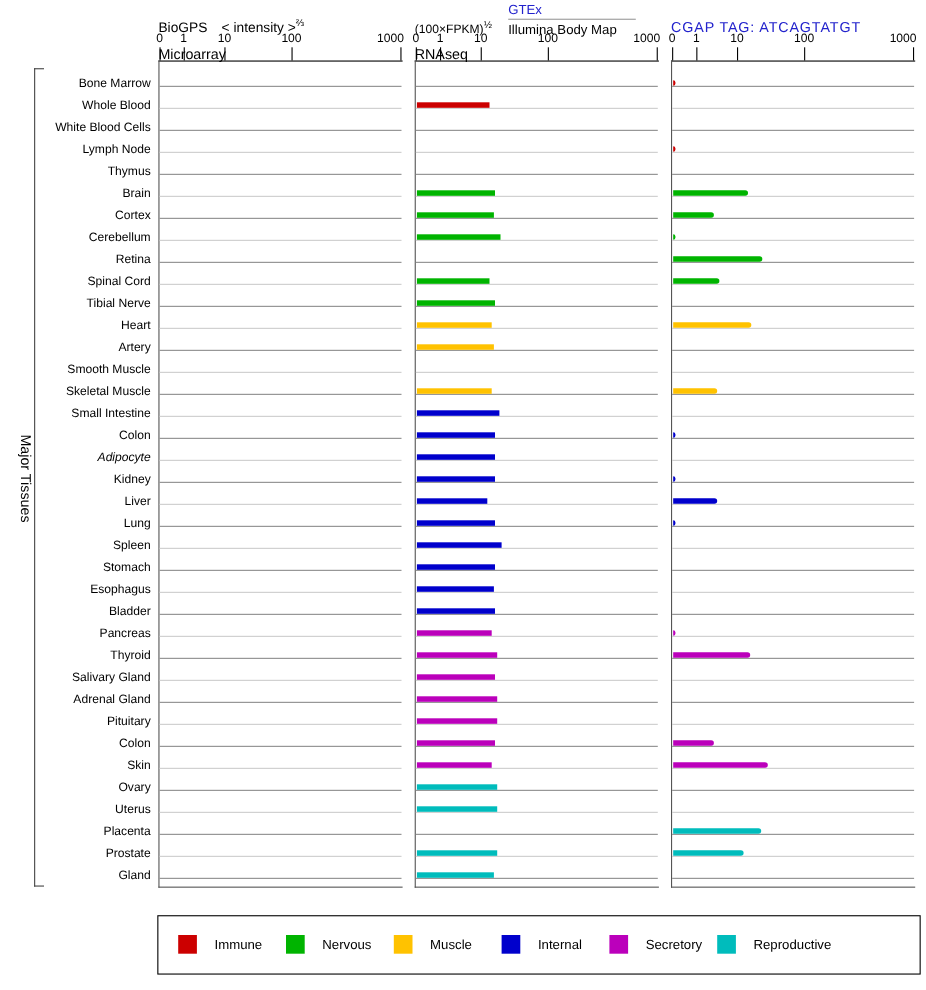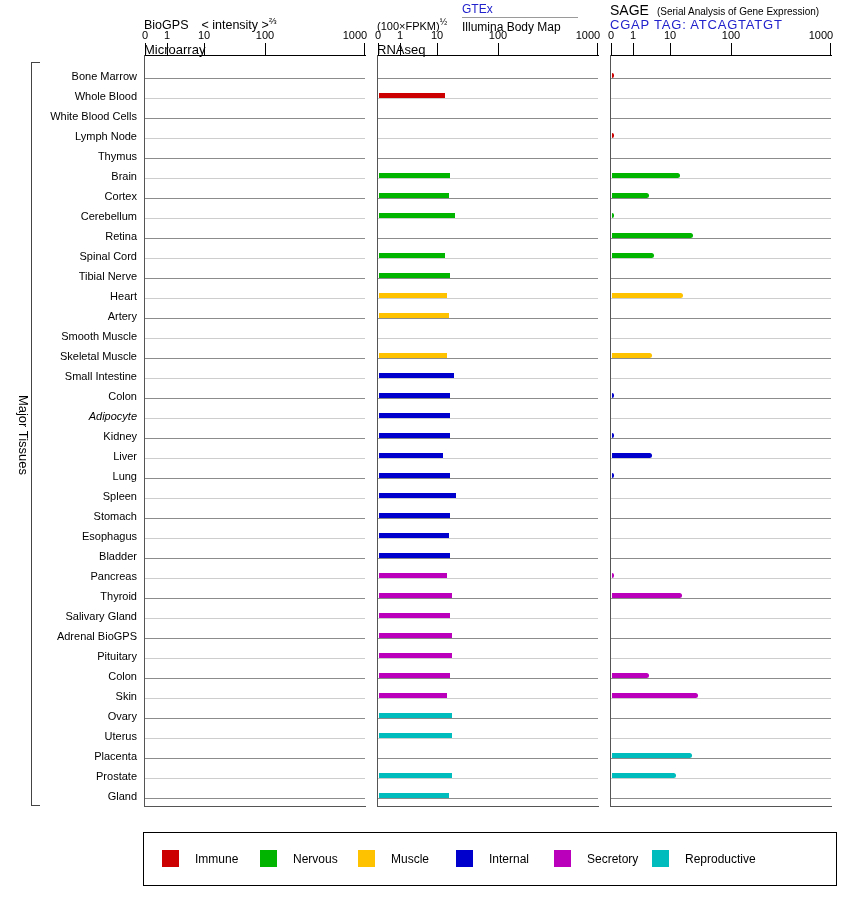--- a/index.html
+++ b/index.html
@@ -36,21 +36,20 @@
 
   <div class="abs title" style="left:144px;top:1px;">Microarray</div>
   <div class="abs sub" style="left:144px;top:16px;"><span>BioGPS</span><span style="margin-left:13px;">&lt; intensity &gt;</span><sup>⅔</sup></div>
 
   <div class="abs title" style="left:377px;top:1px;">RNAseq</div>
   <div class="abs" style="left:377px;top:17px;font-size:11px;"><span>(100×FPKM)</span><sup>½</sup></div>
   <div class="abs link" style="left:462px;top:2px;font-size:12px;">GTEx</div>
   <div class="abs" style="left:462px;top:17px;width:116px;height:1px;background:#9a9a9a;"></div>
   <div class="abs" style="left:462px;top:20px;font-size:12px;">Illumina Body Map</div>
 
-  <div class="abs" style="left:610px;top:1px;"><span class="title" style="font-size:14px;">SAGE</span><span class="small" style="margin-left:8px;">(Serial Analysis of Gene Expression)</span></div>
   <div class="abs link" style="left:610px;top:17px;font-size:13px;letter-spacing:0.8px;">CGAP TAG: ATCAGTATGT</div>
 
   <div id="gen">
       <div class="abs tlabel" style="left: 32px; top: 70px; width: 105px; height: 15px;">Bone Marrow</div>
       <div class="abs tlabel" style="left: 32px; top: 90px; width: 105px; height: 15px;">Whole Blood</div>
       <div class="abs tlabel" style="left: 32px; top: 110px; width: 105px; height: 15px;">White Blood Cells</div>
       <div class="abs tlabel" style="left: 32px; top: 130px; width: 105px; height: 15px;">Lymph Node</div>
       <div class="abs tlabel" style="left: 32px; top: 150px; width: 105px; height: 15px;">Thymus</div>
       <div class="abs tlabel" style="left: 32px; top: 170px; width: 105px; height: 15px;">Brain</div>
       <div class="abs tlabel" style="left: 32px; top: 190px; width: 105px; height: 15px;">Cortex</div>
@@ -68,21 +67,21 @@
       <div class="abs tlabel" style="left: 32px; top: 430px; width: 105px; height: 15px;">Kidney</div>
       <div class="abs tlabel" style="left: 32px; top: 450px; width: 105px; height: 15px;">Liver</div>
       <div class="abs tlabel" style="left: 32px; top: 470px; width: 105px; height: 15px;">Lung</div>
       <div class="abs tlabel" style="left: 32px; top: 490px; width: 105px; height: 15px;">Spleen</div>
       <div class="abs tlabel" style="left: 32px; top: 510px; width: 105px; height: 15px;">Stomach</div>
       <div class="abs tlabel" style="left: 32px; top: 530px; width: 105px; height: 15px;">Esophagus</div>
       <div class="abs tlabel" style="left: 32px; top: 550px; width: 105px; height: 15px;">Bladder</div>
       <div class="abs tlabel" style="left: 32px; top: 570px; width: 105px; height: 15px;">Pancreas</div>
       <div class="abs tlabel" style="left: 32px; top: 590px; width: 105px; height: 15px;">Thyroid</div>
       <div class="abs tlabel" style="left: 32px; top: 610px; width: 105px; height: 15px;">Salivary Gland</div>
-      <div class="abs tlabel" style="left: 32px; top: 630px; width: 105px; height: 15px;">Adrenal BioGPS</div>
+      <div class="abs tlabel" style="left: 32px; top: 630px; width: 105px; height: 15px;">Adrenal Gland</div>
       <div class="abs tlabel" style="left: 32px; top: 650px; width: 105px; height: 15px;">Pituitary</div>
       <div class="abs tlabel" style="left: 32px; top: 670px; width: 105px; height: 15px;">Colon</div>
       <div class="abs tlabel" style="left: 32px; top: 690px; width: 105px; height: 15px;">Skin</div>
       <div class="abs tlabel" style="left: 32px; top: 710px; width: 105px; height: 15px;">Ovary</div>
       <div class="abs tlabel" style="left: 32px; top: 730px; width: 105px; height: 15px;">Uterus</div>
       <div class="abs tlabel" style="left: 32px; top: 750px; width: 105px; height: 15px;">Placenta</div>
       <div class="abs tlabel" style="left: 32px; top: 770px; width: 105px; height: 15px;">Prostate</div>
       <div class="abs tlabel" style="left: 32px; top: 790px; width: 105px; height: 15px;">Gland</div>
       <div class="abs axisline" style="left: 144px; top: 55px; width: 222px;"></div>
       <div class="abs tick" style="left: 145px; top: 43px;"></div>

